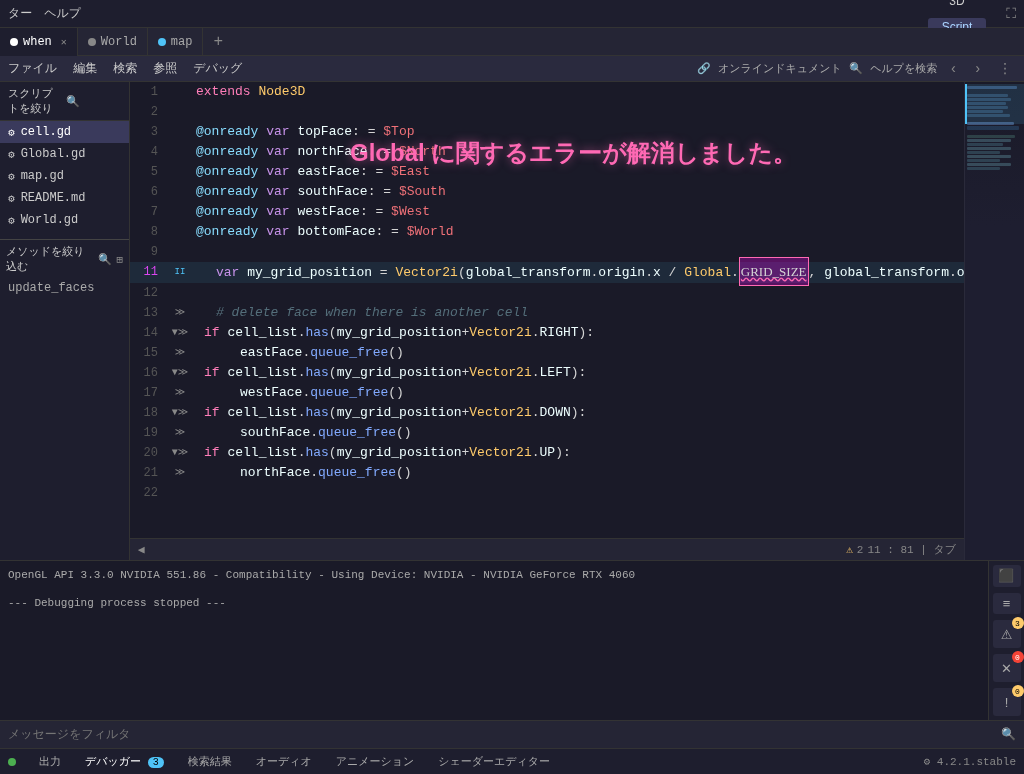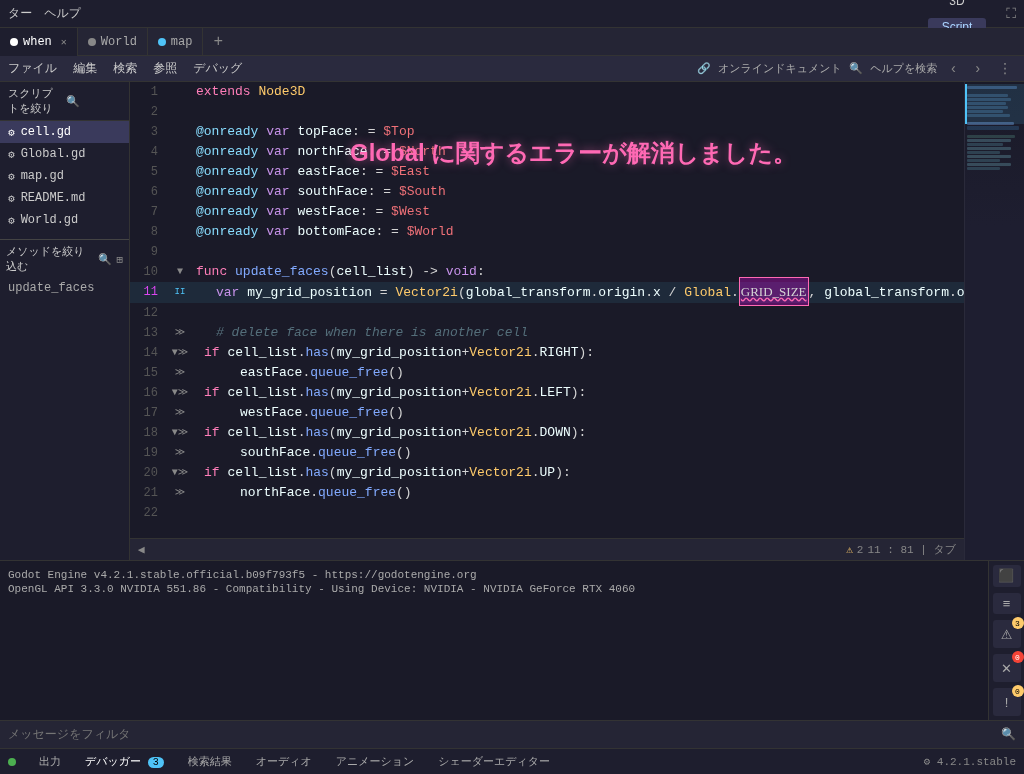--- a/index.html
+++ b/index.html
@@ -521,25 +521,20 @@
           <span class="line-gutter"></span>
           <span class="line-code"><span class="annotation">@onready</span> <span class="kw2">var</span> <span class="var">bottomFace</span>: = <span class="dollar">$World</span></span>
         </div>
 
         <div class="code-line">
           <span class="line-num">9</span>
           <span class="line-gutter"></span>
           <span class="line-code"></span>
         </div>
 
-        <div class="code-line">
-          <span class="line-num">10</span>
-          <span class="line-gutter" style="color:#888; font-size:10px;">▼</span>
-          <span class="line-code"><span class="kw">func</span> <span class="fn">update_faces</span>(<span class="var">cell_list</span>) -&gt; <span class="kw2">void</span>:</span>
-        </div>
 
         <div class="code-line line-11">
           <span class="line-num" style="color:#d946ef;">11</span>
           <span class="line-gutter" style="color:#4fc3f7; font-size:9px;">II</span>
           <span class="line-code" style="padding-left:24px;"><span class="kw2">var</span> <span class="var">my_grid_position</span> = <span class="type">Vector2i</span>(<span class="var">global_transform</span>.<span class="var">origin</span>.<span class="var">x</span> / <span class="type">Global</span>.<span class="highlighted-word underline-wavy">GRID_SIZE</span>, <span class="var">global_transform</span>.<span class="var">origin</span>. / )</span>
         </div>
 
         <div class="code-line">
           <span class="line-num">12</span>
           <span class="line-gutter"></span>
@@ -645,23 +640,23 @@
       </div>
 
       <div style="position:absolute; top:2px; right:0; width:100%; height:40px; background:#4fc3f722; border-left: 2px solid #4fc3f7;"></div>
     </div>
   </div>
 
 </div>
 
 <div id="bottom-panel">
   <div id="console-area">
-    <div class="console-line">Godot Engine v4.2.1.stable.official.b09f793f5 - https://godotengine.org</div>
     <div class="console-line">OpenGL API 3.3.0 NVIDIA 551.86 - Compatibility - Using Device: NVIDIA - NVIDIA GeForce RTX 4060</div>
     <div class="console-line">&nbsp;</div>
+    <div class="console-line">--- Debugging process stopped ---</div>
   </div>
   <div id="bottom-right-panel">
     <button class="bottom-panel-btn">⬛</button>
     <button class="bottom-panel-btn">≡</button>
     <div style="position:relative;">
       <button class="bottom-panel-btn">⚠</button>
       <div class="btn-badge yellow">3</div>
     </div>
     <div style="position:relative;">
       <button class="bottom-panel-btn">✕</button>

